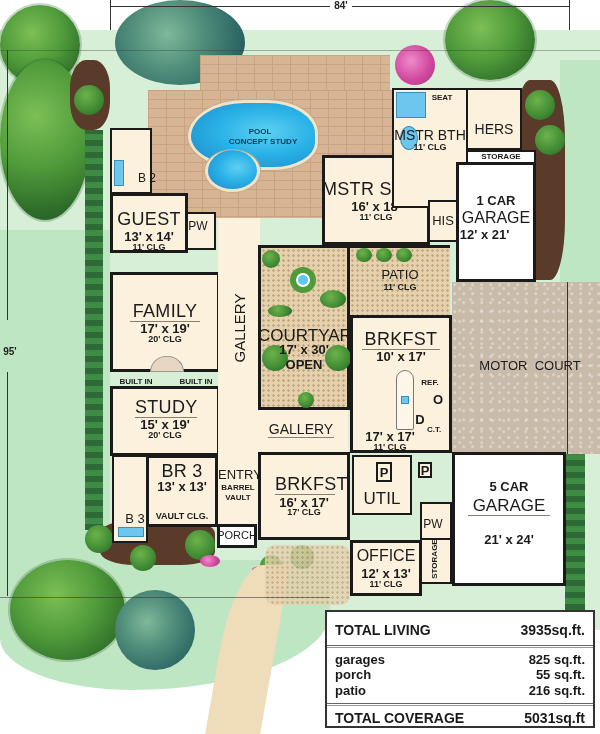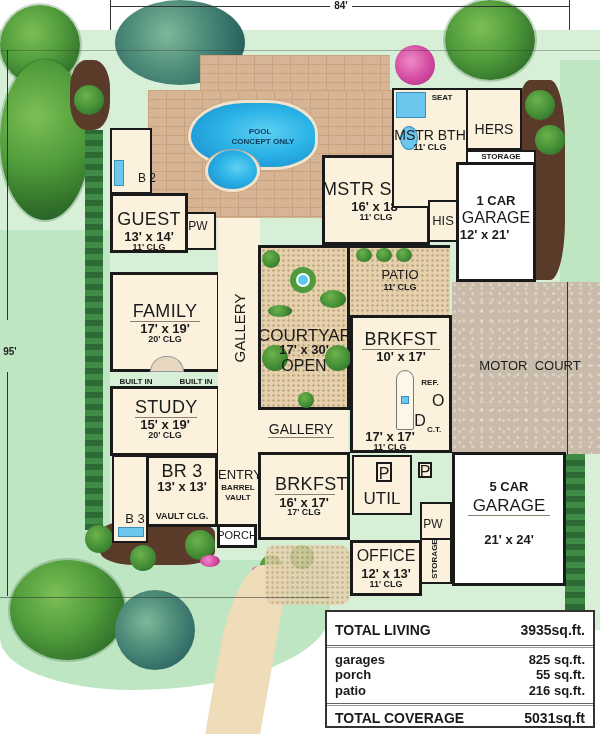--- a/index.html
+++ b/index.html
@@ -37,21 +37,21 @@
   
   .room { background: #fbf1dc; border: 3px solid #1a1a1a; }
   .room-thin { background: #fbf1dc; border: 2px solid #1a1a1a; }
   .garage { background: #ffffff; border: 3px solid #1a1a1a; }
   .hall { background: #fbf1dc; }
 
   .lbl { position: absolute; text-align: center; color: #1b1b1b; line-height: 1; white-space: nowrap; }
   .name { font-size: 18px; letter-spacing: 0.3px; }
   .dim { font-size: 13px; font-weight: bold; }
   .clg { font-size: 9px; font-weight: bold; }
-  .small { font-size: 16px; font-weight: normal; }
+  .small { font-size: 13px; font-weight: bold; }
   .tiny { font-size: 8px; font-weight: bold; }
   .uline { border-bottom: 1px solid #8b8070; padding-bottom: 1px; }
 
   .pool { background: radial-gradient(ellipse at 60% 45%, #5fd0f2 0%, #2ab2e6 45%, #1a86c8 100%); border: 3px solid #f2e4cc; box-shadow: 0 0 0 1px #c6a989; }
   .tub { background: #6cc6ee; border: 1px solid #3a8fb8; }
 
   .dimline { background: #333; }
   .dimtxt { font-size: 10px; font-weight: bold; color: #222; background: transparent; }
 
   
@@ -94,21 +94,21 @@
 <div class="abs shrub" style="left:290px;top:545px;width:24px;height:24px;"></div>
 
 <div class="abs walk" style="left:220px;top:565px;width:55px;height:169px;border-radius:50% 0 0 0;transform:skewX(-10deg);"></div>
 <div class="abs gravel" style="left:265px;top:545px;width:85px;height:60px;border-radius:10px;opacity:0.8;"></div>
 
 <div class="abs pavers" style="left:200px;top:55px;width:190px;height:40px;"></div>
 <div class="abs pavers" style="left:148px;top:90px;width:245px;height:128px;"></div>
 <div class="abs pool" style="left:188px;top:100px;width:130px;height:70px;border-radius:50% 45% 40% 55% / 60% 55% 45% 55%;"></div>
 <div class="abs pool" style="left:205px;top:150px;width:55px;height:42px;border-radius:50%;border-top:none;"></div>
 <div class="lbl tiny" style="left:240px;top:128px;width:40px;color:#0d3a5a;">POOL</div>
-<div class="lbl tiny" style="left:228px;top:138px;width:70px;color:#0d3a5a;">CONCEPT ONLY</div>
+<div class="lbl tiny" style="left:228px;top:138px;width:70px;color:#0d3a5a;">CONCEPT STUDY</div>
 
 <div class="abs room-thin" style="left:110px;top:128px;width:42px;height:66px;"></div>
 <div class="abs tub" style="left:114px;top:160px;width:10px;height:26px;"></div>
 <div class="lbl small" style="left:134px;top:172px;width:26px;font-size:12px;font-weight:normal;">B 2</div>
 
 <div class="abs room" style="left:110px;top:193px;width:78px;height:60px;"></div>
 <div class="lbl name" style="left:110px;top:210px;width:78px;">GUEST</div>
 <div class="lbl dim" style="left:110px;top:230px;width:78px;">13' x 14'</div>
 <div class="lbl clg" style="left:110px;top:243px;width:78px;">11' CLG</div>
 

